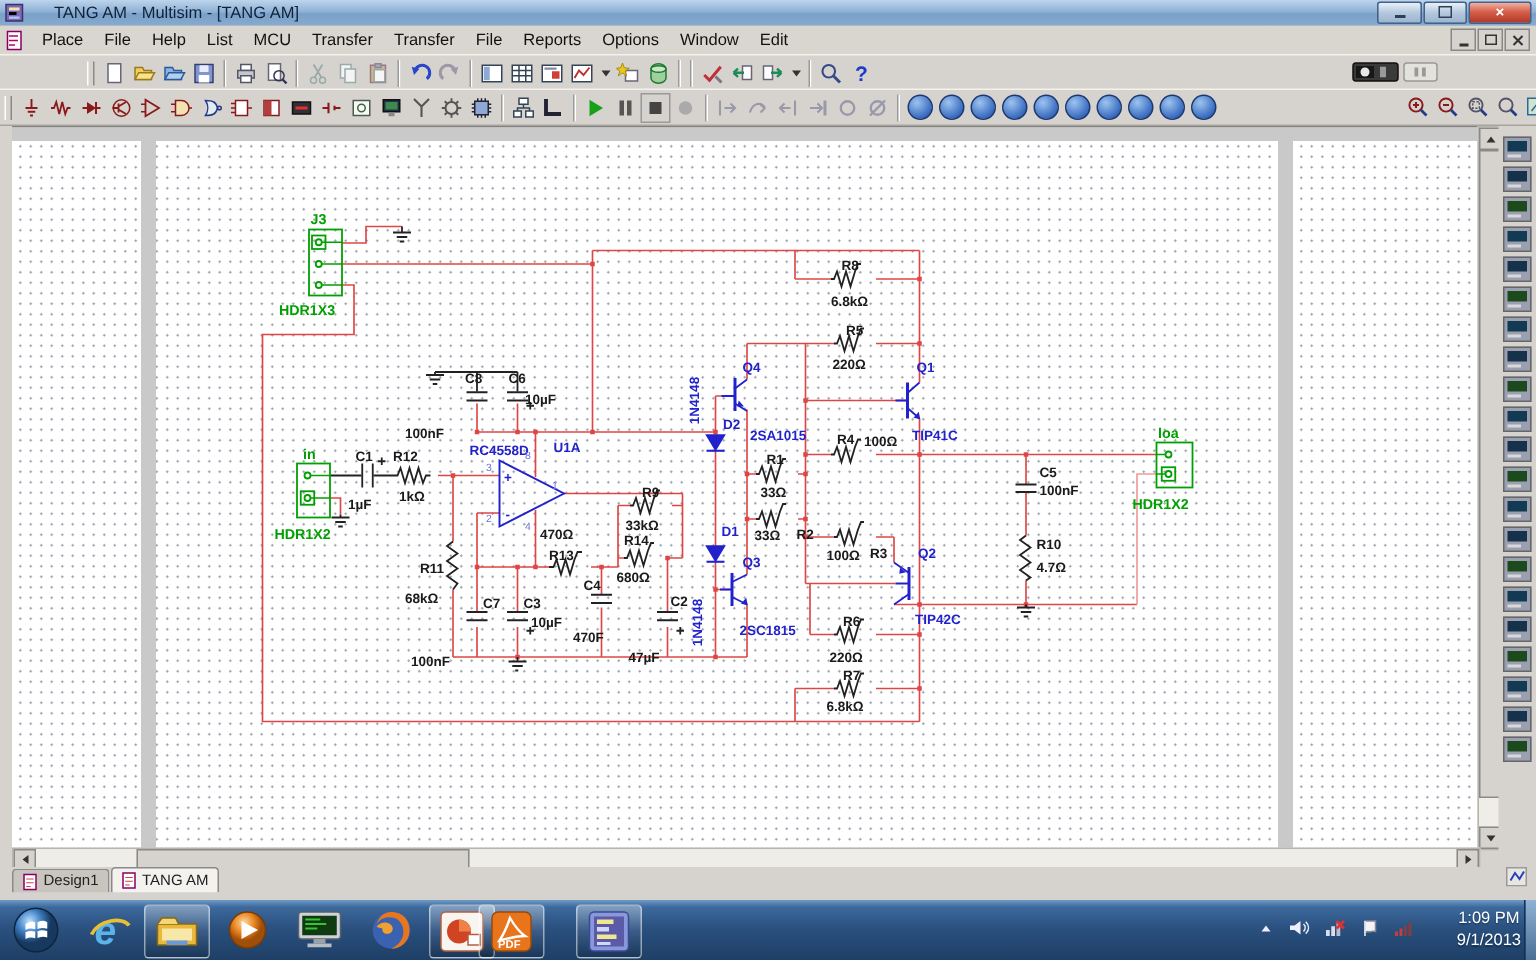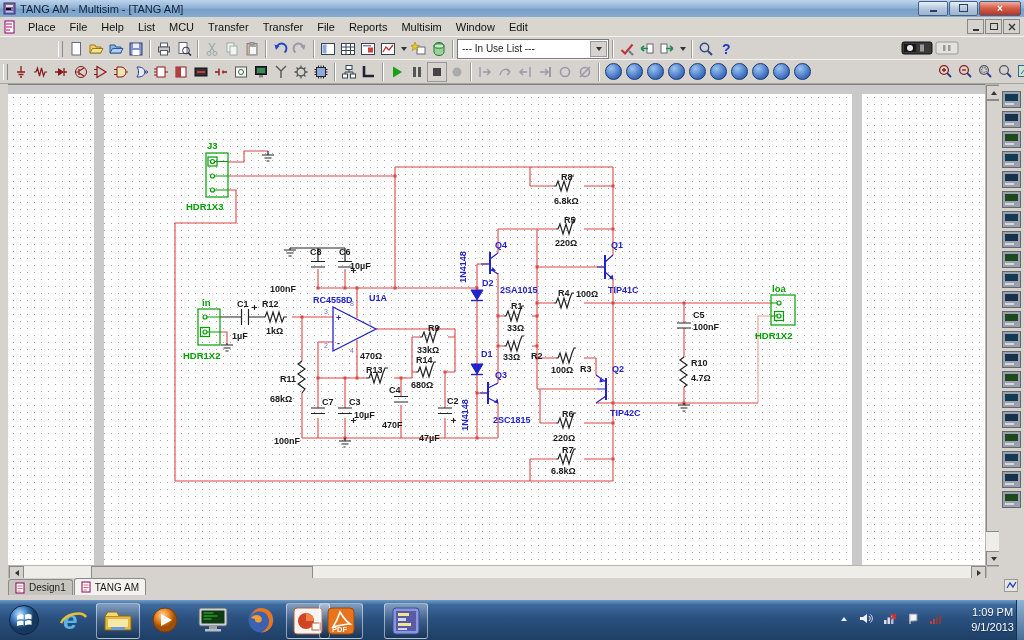--- a/index.html
+++ b/index.html
@@ -3,21 +3,21 @@
 <meta charset="utf-8">
 <style>
   html,body{margin:0;padding:0}
   body{width:1024px;height:640px;position:relative;font-family:"Liberation Sans",sans-serif;
        background:#d6d3ce;overflow:hidden;font-size:11px}
   .abs{position:absolute}
   
   #titlebar{left:0;top:0;width:1024px;height:17px;
     background:linear-gradient(180deg,#bdd4ec 0%,#8fb2d6 45%,#7ba0c8 55%,#86abd0 100%);
     display:flex;align-items:center;border-bottom:1px solid #5a7ba0}
-  #titlebar .ttl{font-size:11px;color:#102238;margin-left:4px}
+  #titlebar .ttl{font-size:11px;color:#102238;margin-left:20px}
   .winbtn{height:13px;margin-top:-1px;border:1px solid #44618a;border-radius:2px;
     background:linear-gradient(180deg,#e8f0f8,#b4c8de 50%,#9cb4d0);display:flex;align-items:center;justify-content:center}
   #btn-close{width:40px;background:linear-gradient(180deg,#f0b0a0,#d6604c 45%,#b03828);color:#fff;font-weight:bold;font-size:10px}
   .glyph-min{width:7px;height:2px;background:#2c4058;margin-top:6px}
   .glyph-max{width:7px;height:6px;border:1px solid #2c4058;background:transparent}
   
   #menubar{left:0;top:17px;width:1024px;height:19px;background:#d9d6cf;display:flex;align-items:center;border-bottom:1px solid #b8b4ac}
   #menubar .mi{padding:2px 7px;color:#111}
   .mdibtn{width:15px;height:13px;border:1px solid #888;background:#d6d3ce;display:flex;align-items:center;justify-content:center;margin-left:1px}
   
@@ -102,21 +102,21 @@
   </svg>
   <span class="mi" data-name="menu-file">Place</span>
   <span class="mi" data-name="menu-edit">File</span>
   <span class="mi" data-name="menu-view">Help</span>
   <span class="mi" data-name="menu-place">List</span>
   <span class="mi" data-name="menu-mcu">MCU</span>
   <span class="mi" data-name="menu-simulate">Transfer</span>
   <span class="mi" data-name="menu-transfer">Transfer</span>
   <span class="mi" data-name="menu-tools">File</span>
   <span class="mi" data-name="menu-reports">Reports</span>
-  <span class="mi" data-name="menu-options">Multisim</span>
+  <span class="mi" data-name="menu-options">Options</span>
   <span class="mi" data-name="menu-window">Window</span>
   <span class="mi" data-name="menu-help">Edit</span>
   <div style="margin-left:auto;display:flex;margin-right:4px">
     <div class="mdibtn" data-name="mdi-minimize-button">
         <div style="width:6px;height:2px;background:#333;margin-top:6px"></div>
       </div>
     <div class="mdibtn" data-name="mdi-restore-button">
         <div style="width:6px;height:5px;border:1px solid #333"></div>
       </div>
     <div class="mdibtn" data-name="mdi-close-button">
@@ -238,26 +238,20 @@
         <path d="M4 1 L5.2 4.2 L8.5 4.5 L5.8 6.4 L6.8 9.6 L4 7.6 L1.2 9.6 L2.2 6.4 L-.5 4.5 L2.8 4.2 Z" fill="#e8c820" stroke="#a08410" stroke-width=".6"></path>
       </svg>
     </div>
   <div class="tbb" data-name="database-manager-button">
       <svg width="16" height="16">
         <path d="M3 5 A5 3.5 0 0 1 13 5 V11 A5 3.5 0 0 1 3 11 Z" fill="#9ed09e" stroke="#1d7a2d"></path>
         <ellipse cx="8" cy="5" rx="5" ry="2.2" fill="#c8e8c8" stroke="#1d7a2d"></ellipse>
       </svg>
     </div>
   <div class="vsep"></div>
-  <div class="combo" data-name="in-use-list-combobox">
-    <span data-name="in-use-list-value">--- In Use List ---</span>
-    <div class="arrowbox" data-name="in-use-list-dropdown-arrow">
-        <div class="tri-s"></div>
-      </div>
-  </div>
   <div class="vsep"></div>
   <div class="tbb" data-name="erc-button">
       <svg width="16" height="16">
         <path d="M2.5 9 L6 12.5 L13.5 3.5" fill="none" stroke="#c03038" stroke-width="2"></path>
         <path d="M10 10 L14 14" stroke="#778" stroke-width="2"></path>
       </svg>
     </div>
   <div class="tbb" data-name="back-annotate-button">
       <svg width="16" height="16">
         <rect x="8" y="3" width="6" height="9" fill="#fff" stroke="#667"></rect>

